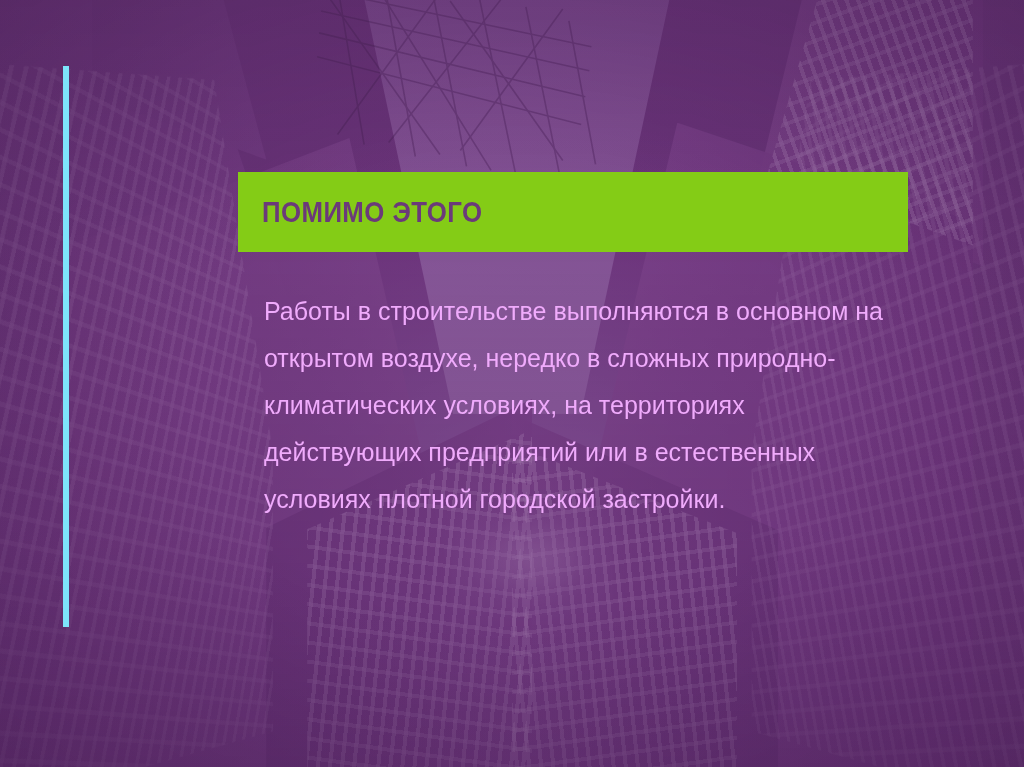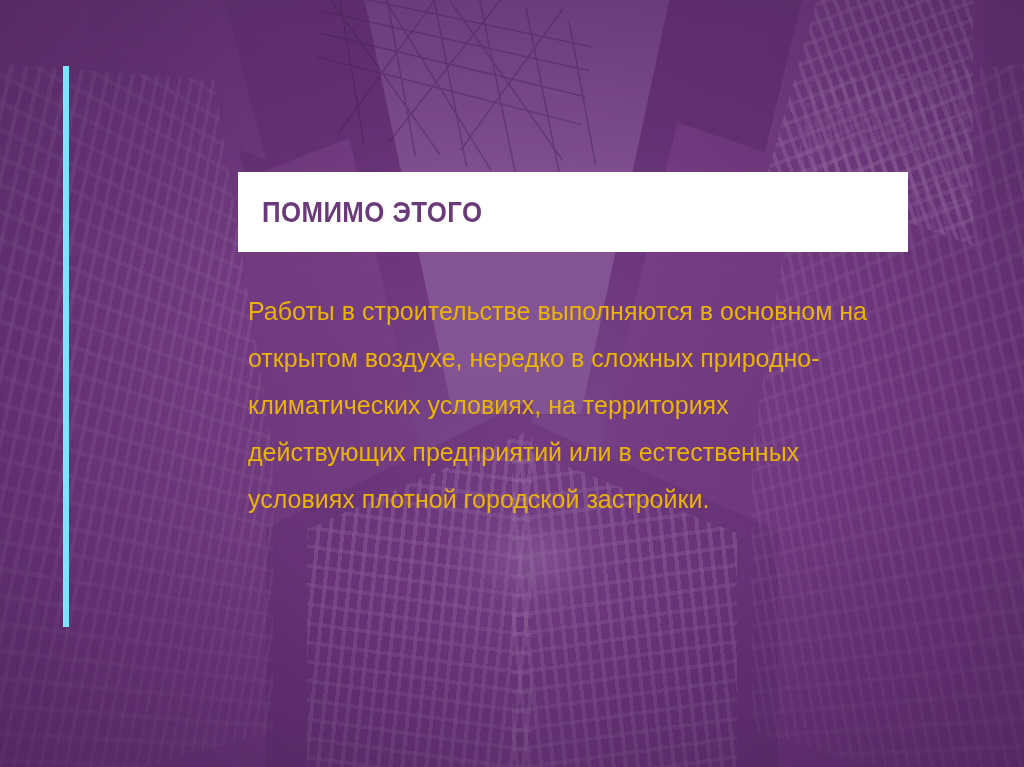--- a/index.html
+++ b/index.html
@@ -206,42 +206,42 @@
     height: 561px;
     background: #7de4fb;
   }
 
   .title-banner {
     position: absolute;
     left: 238px;
     top: 172px;
     width: 670px;
     height: 80px;
-    background: #ffffff;
+    background: #84cc16;
     display: flex;
     align-items: center;
   }
   .title-text {
     margin-left: 24px;
     color: #6b3a7a;
     font-family: "Liberation Sans", sans-serif;
     font-size: 30px;
     font-weight: bold;
     letter-spacing: 0.5px;
     transform: scaleX(0.86);
     transform-origin: left center;
     white-space: nowrap;
   }
 
   .body-text {
     position: absolute;
-    left: 248px;
+    left: 264px;
     top: 288px;
     width: 645px;
-    color: #eab308;
+    color: #f0abfc;
     font-family: "Liberation Sans", sans-serif;
     font-size: 25px;
     line-height: 47px;
     font-weight: normal;
   }
   .body-text p { margin: 0; }
 </style>
 </head>
 <body>
 

